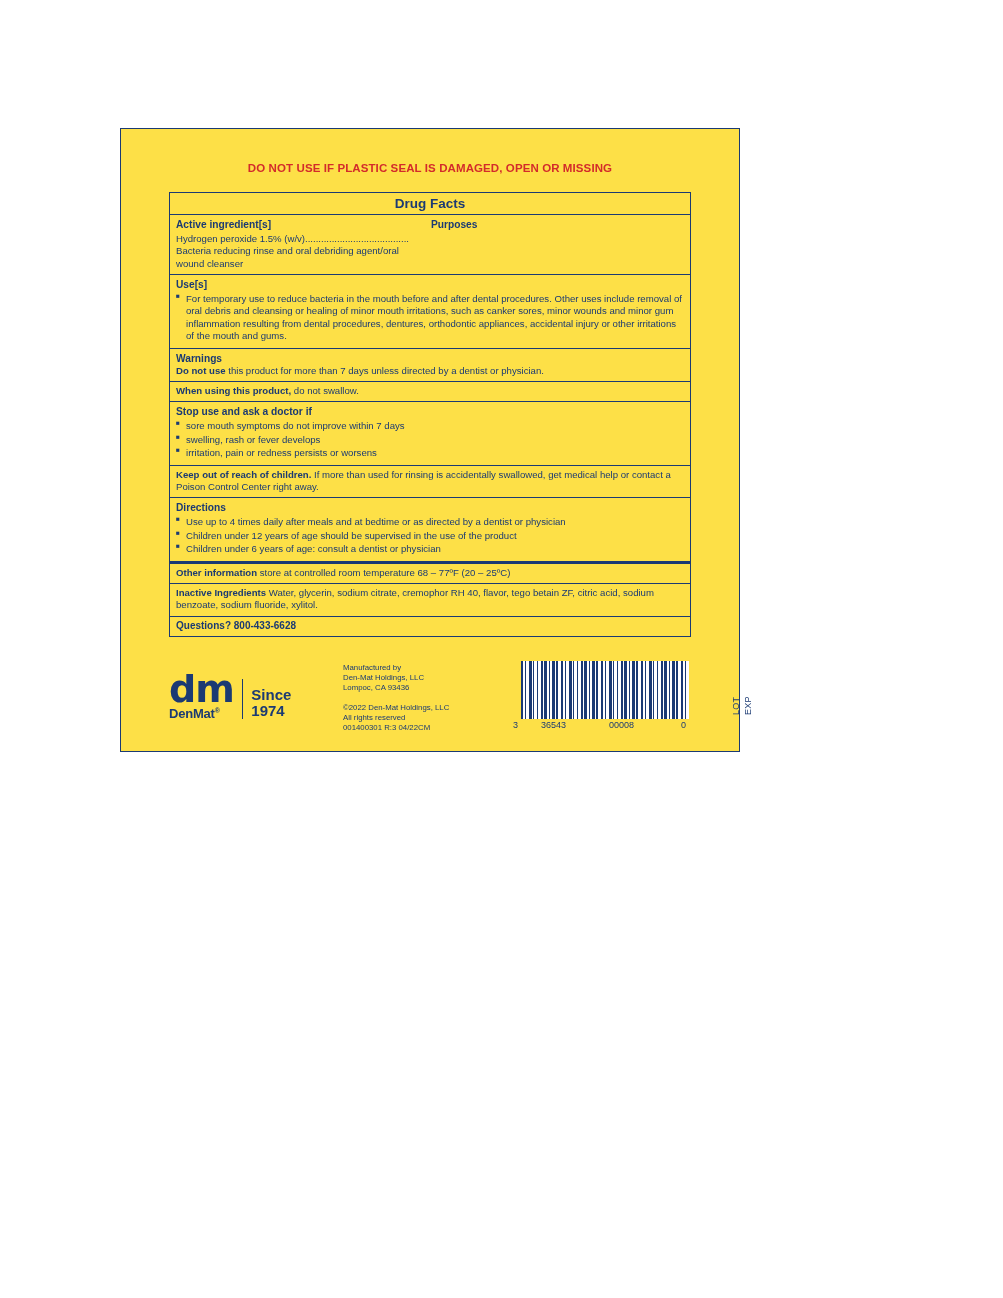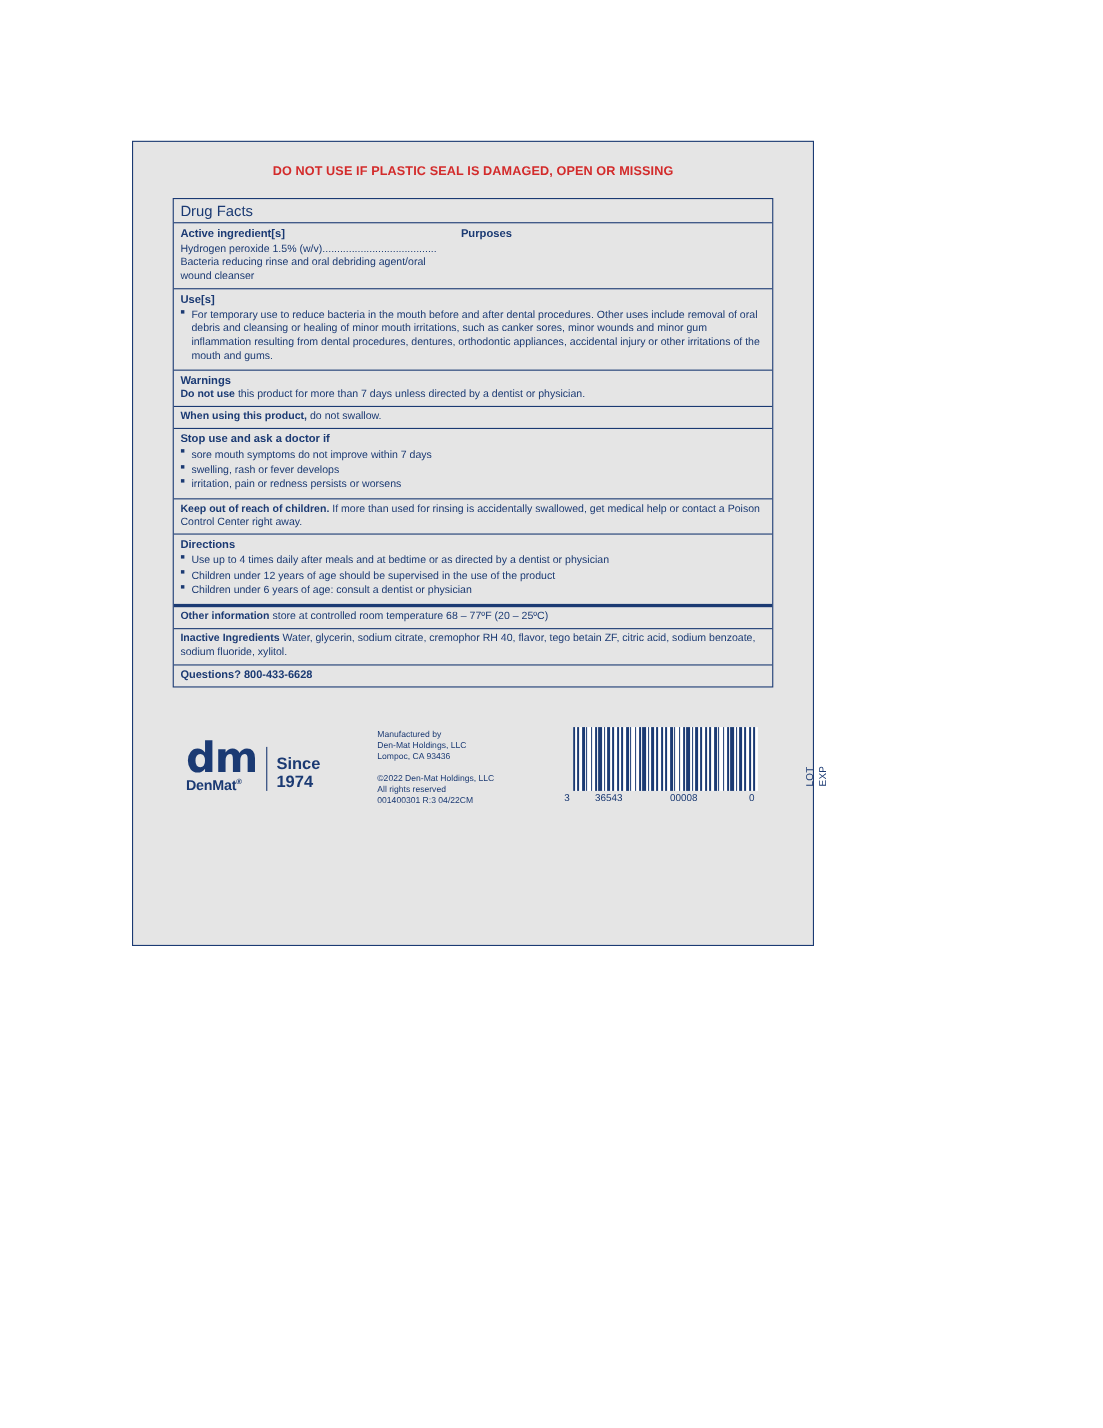--- a/index.html
+++ b/index.html
@@ -12,44 +12,45 @@
     height: 1298px;
     font-family: "Liberation Sans", sans-serif;
     color: #1b3a73;
     position: relative;
   }
   .label-card {
     position: absolute;
     left: 120px;
     top: 128px;
     width: 620px;
-    height: 732px;
+    height: 624px;
     border: 1px solid #1b3a73;
-    background: #e5e5e5;
+    background: #fde047;
     box-sizing: border-box;
-    padding: 4px;
+    padding: 16px;
   }
   .warning-top {
     text-align: center;
     color: #d32b2b;
     font-size: 11.5px;
     font-weight: bold;
     letter-spacing: 0.1px;
     margin-top: 17px;
   }
   .drug-facts-box {
     margin: 18px 32px 0 32px;
     border: 1.6px solid #1b3a73;
     box-sizing: border-box;
   }
   .df-title {
     font-size: 13.5px;
-    font-weight: normal;
+    font-weight: bold;
     padding: 3px 6px 3px 6px;
     border-bottom: 1.4px solid #1b3a73;
+    text-align: center;
   }
   .sec {
     padding: 3px 6px 4px 6px;
     font-size: 9.6px;
     line-height: 1.28;
   }
   .rule-thin { border-bottom: 0.8px solid #1b3a73; }
   .rule-med { border-bottom: 1.4px solid #1b3a73; }
   .rule-thick { border-bottom: 3px solid #1b3a73; }
   .hdr {

